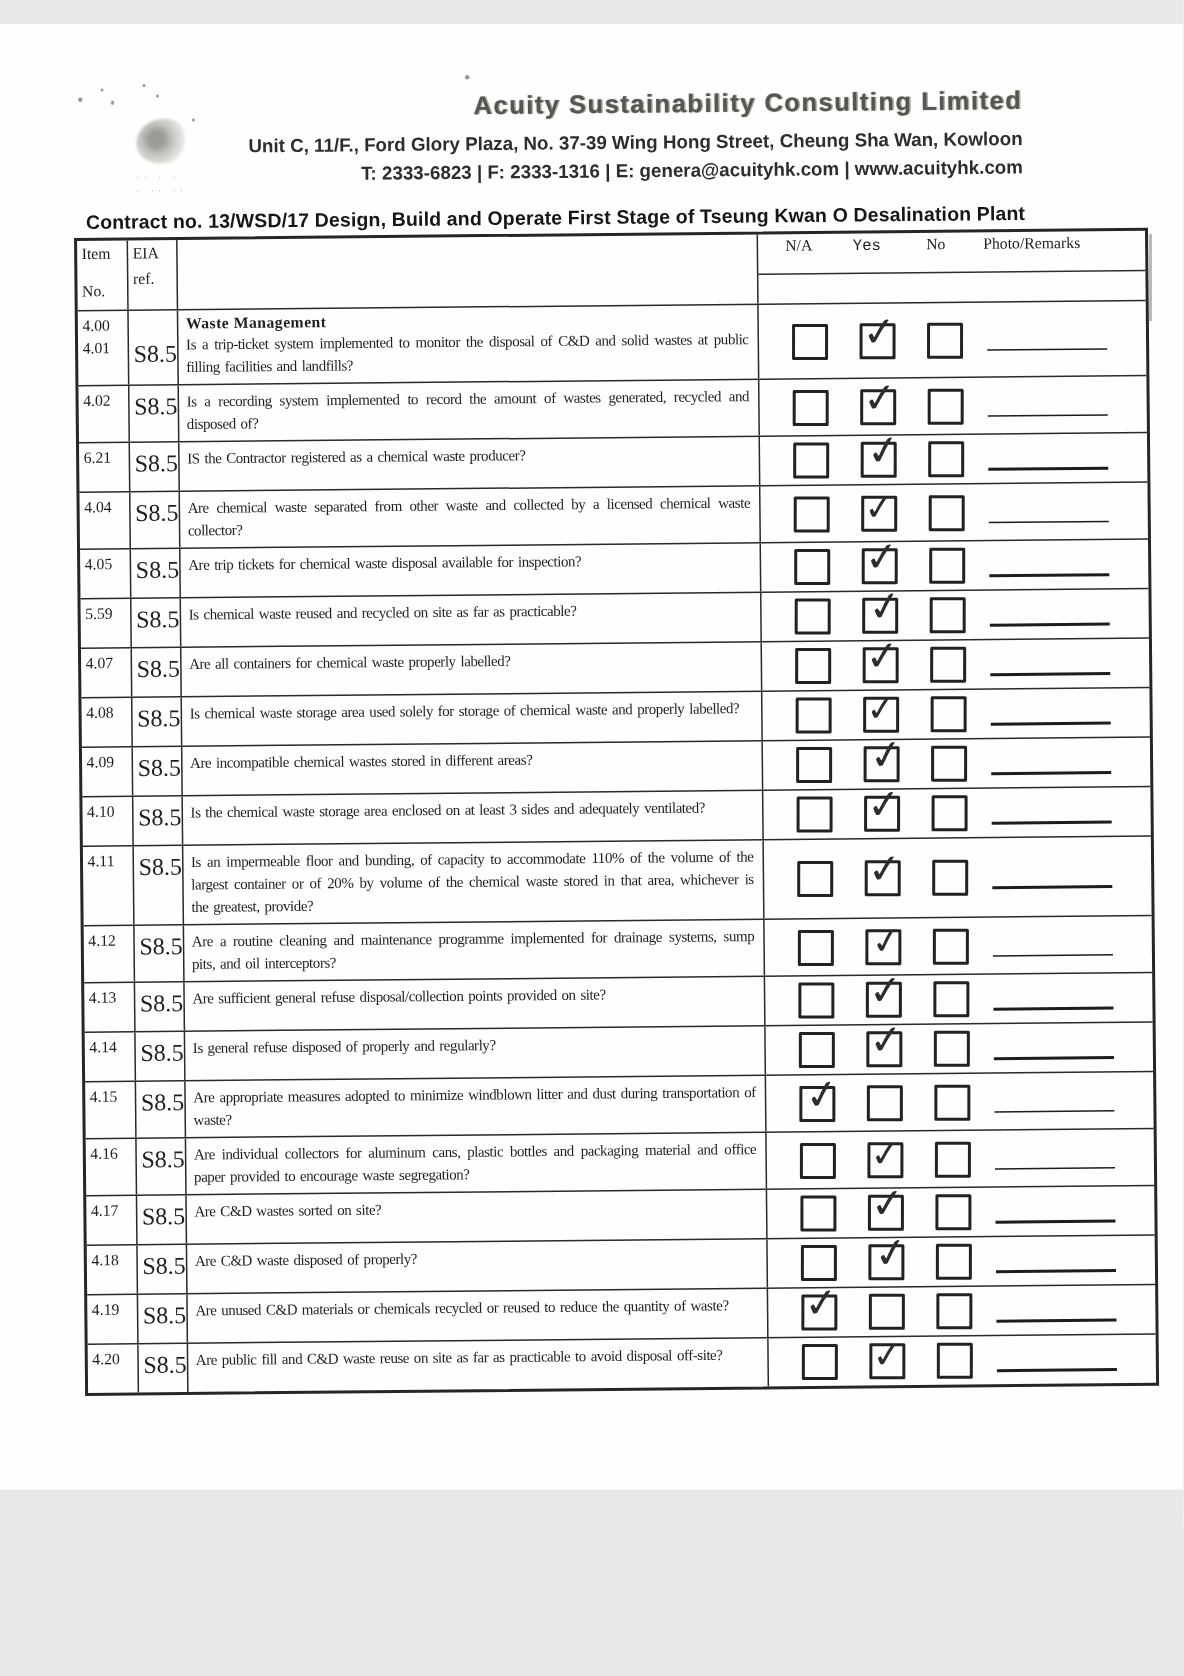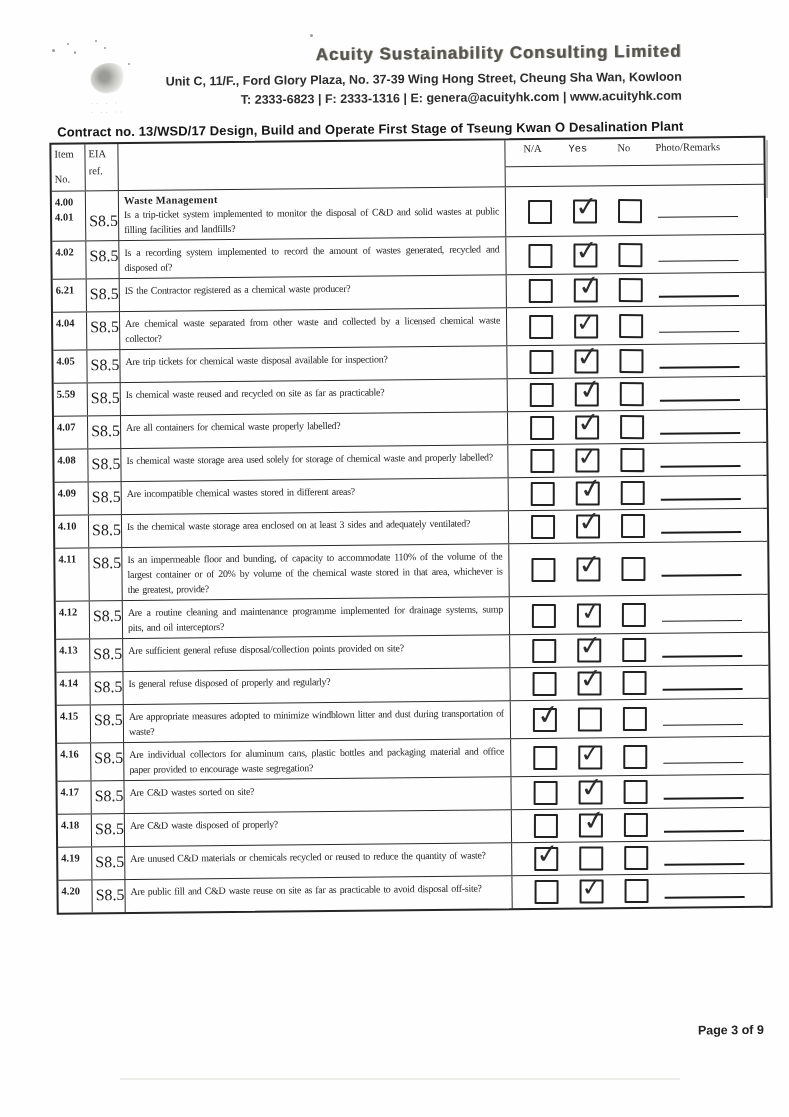--- a/index.html
+++ b/index.html
@@ -1,19 +1,19 @@
 <!DOCTYPE html>
 <html><head>
 <meta charset="utf-8">
 <style>
   html,body{margin:0;padding:0;background:#e8e8e8;}
   .sheet{
-    position:relative;width:789px;height:1117px;background:#fefefe;
+    position:relative;width:789px;height:977px;background:#fefefe;
     overflow:hidden;font-family:"Liberation Serif",serif;color:#1f1f1f;
-    margin:0 auto;
+    margin:16px auto;
   }
   .tilt{position:absolute;inset:0;transform:rotate(-0.55deg);transform-origin:55% 0;}
 
   
   .letterhead{position:absolute;top:44px;left:150px;right:108px;text-align:right;}
   .company{
     font-family:"Liberation Sans",sans-serif;font-weight:bold;font-size:17px;
     letter-spacing:1px;color:#57554f;text-shadow:0 0 1px #9a9890, 1px 0 0 #b5b3ab;
     margin-bottom:6px;
   }
@@ -50,21 +50,21 @@
   .hdr-row .cell-item,.hdr-row .cell-eia{font-size:10.5px;line-height:1.6;}
   .hdr-row .cell-item{display:flex;flex-direction:column;justify-content:space-between;}
   .ans-labels{
     position:relative;height:26px;border-bottom:1.5px solid #2f2f2f;
     font-size:10.5px;font-weight:normal;
   }
   .ans-labels span{position:absolute;top:3px;}
   .lab-na{left:18px;} .lab-yes{left:63px;font-family:Liberation Mono, monospace;} .lab-no{left:112px;} .lab-pr{left:150px;}
 
   .body-row{display:flex;border-top:1.6px solid #2a2a2a;min-height:32px;align-items:stretch;}
-  .body-row .cell-item{font-size:10.5px;font-weight:bold;line-height:1.45;padding-top:3px;}
+  .body-row .cell-item{font-size:10.5px;font-weight:normal;line-height:1.45;padding-top:3px;}
   .body-row .cell-eia{font-size:16px;line-height:1.45;padding-top:3px;}
   .body-row.first .cell-eia .eia-txt{margin-top:15px;display:block;}
   .sec-heading{font-weight:bold;font-size:10.5px;letter-spacing:.3px;margin:1px 0 0 0;}
   .q-text{
     font-size:10px;letter-spacing:-0.3px;line-height:1.5;text-align:justify;
     margin-top:1px;word-spacing:1px;
   }
   .cell-ans{display:flex;align-items:center;padding:4px 0 4px 22px;}
   .boxes{display:flex;gap:21px;align-items:center;}
   .cbox{

